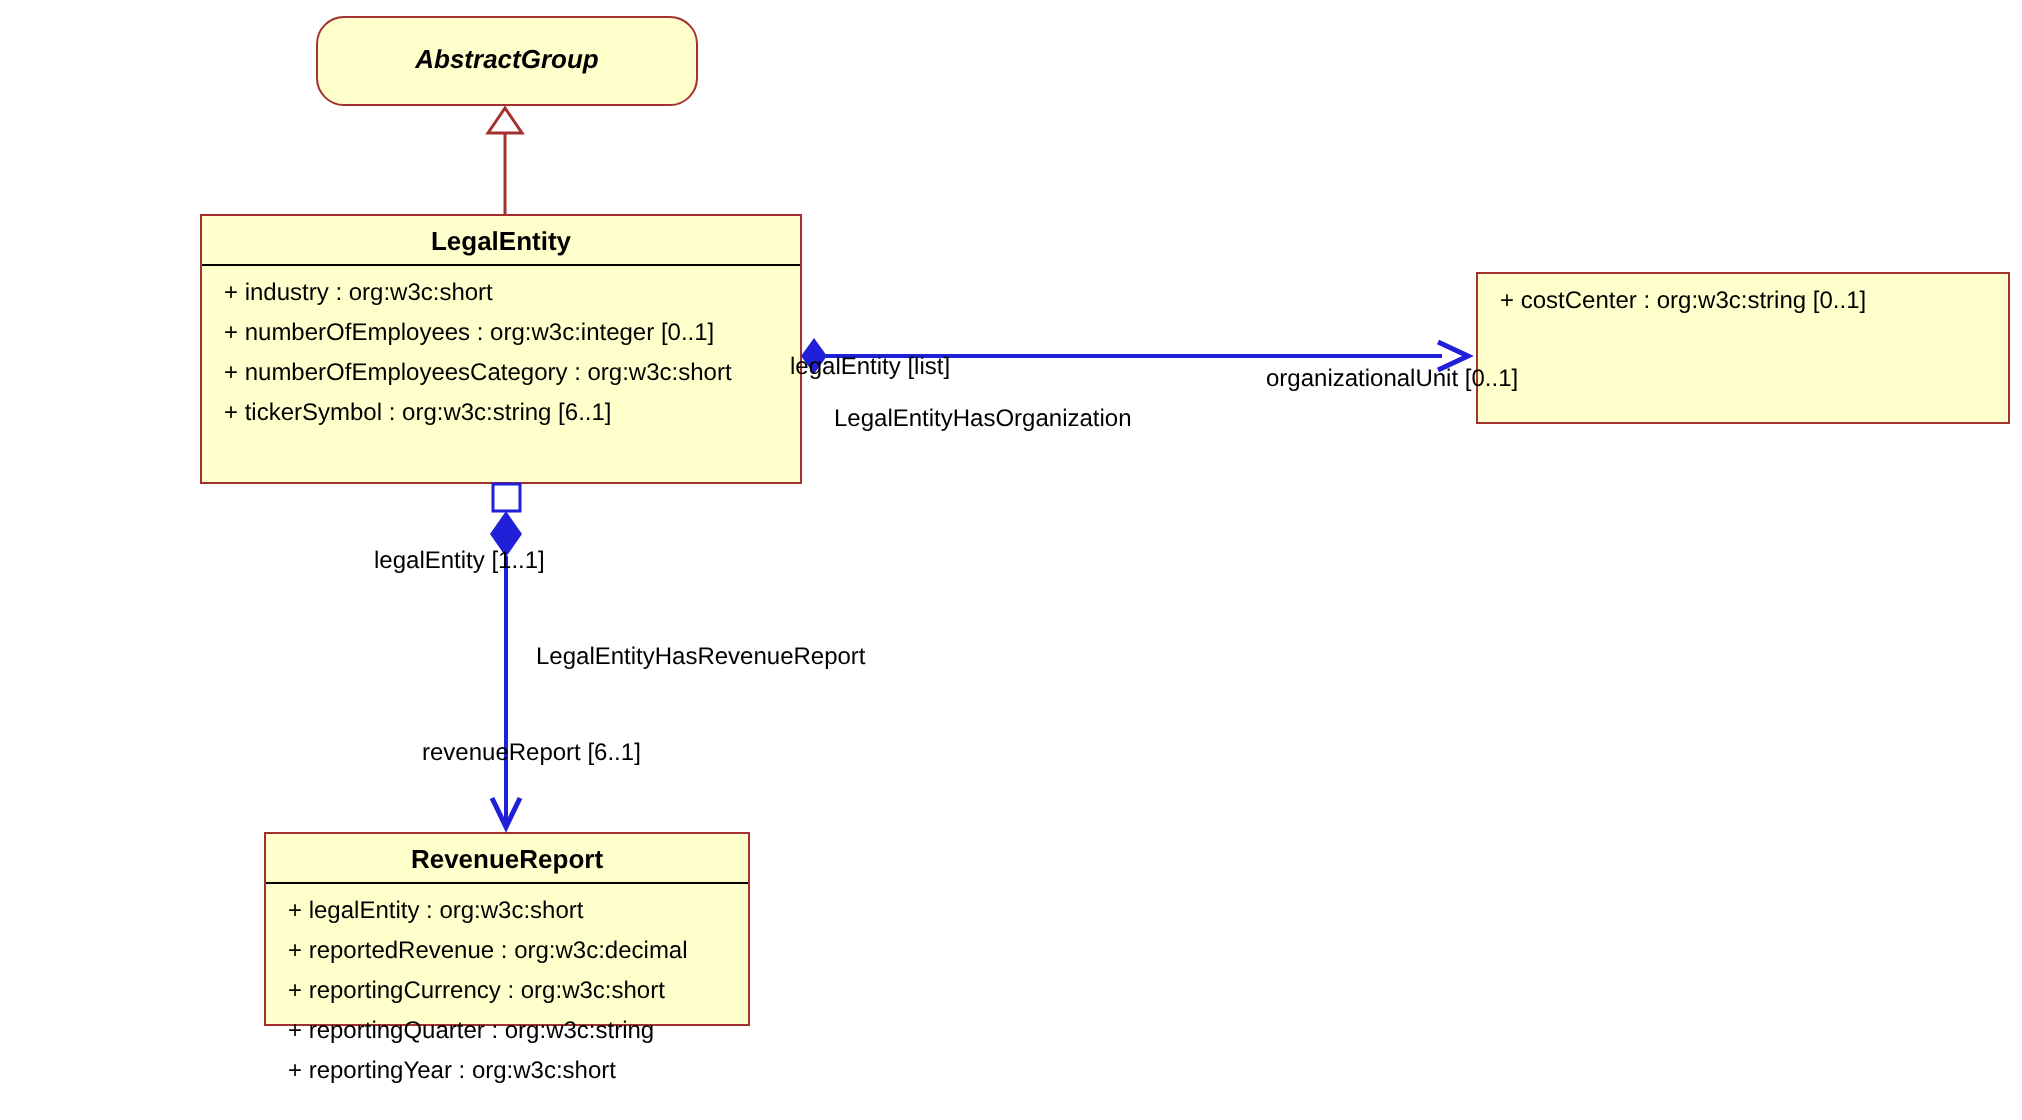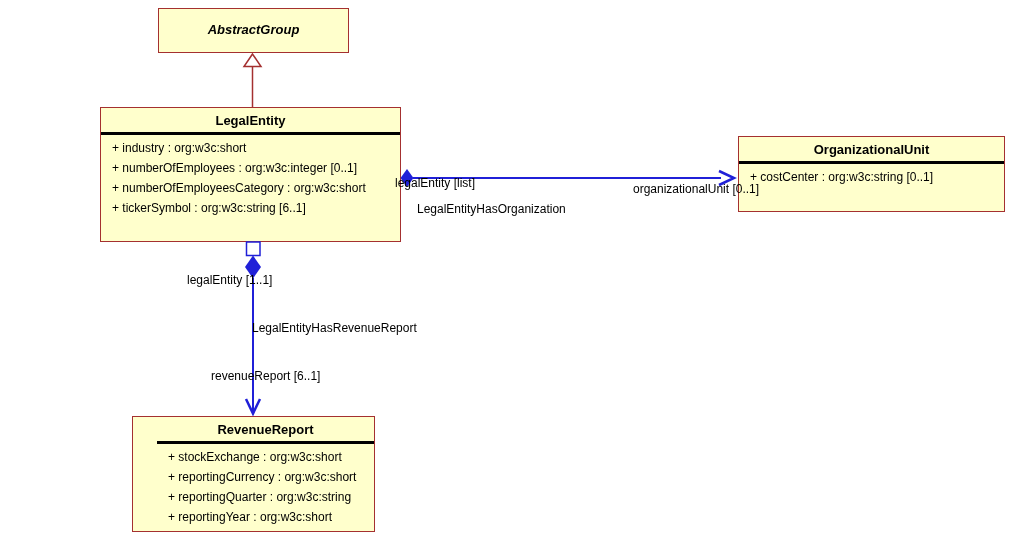--- a/index.html
+++ b/index.html
@@ -15,57 +15,57 @@
   .uml-class {
     position: absolute;
     background: #FFFFCC;
     border: 1.5px solid #A43030;
     box-sizing: border-box;
   }
   .uml-class .title {
     font-size: 13px;
     font-weight: bold;
     text-align: center;
-    border-bottom: 3px solid #000000;
+    border-bottom: 1px solid #000000;
     padding: 5px 4px 4px 4px;
     white-space: nowrap;
   }
   .uml-class.no-attrs .title { border-bottom: none; padding-top: 13px; }
   .uml-class .title.abstract { font-style: italic; }
   .attrs { padding: 3px 0 0 0; }
   .attr-row {
     font-size: 12px;
     line-height: 20px;
     padding-left: 11px;
     white-space: nowrap;
   }
   
-  #box-abstractgroup   { left: 158px; top: 8px;   width: 191px; height: 45px; }
+  #box-abstractgroup   { left: 158px; top: 8px;   width: 191px; height: 45px; border-radius: 14px; }
   #box-legalentity     { left: 100px; top: 107px; width: 301px; height: 135px; }
   #box-organizationalunit { left: 738px; top: 136px; width: 267px; height: 76px; }
-  #box-revenuereport   { left: 132px; top: 416px; width: 243px; height: 116px; padding-left: 24px; }
+  #box-revenuereport   { left: 132px; top: 416px; width: 243px; height: 97px; }
 
   #relations-layer {
     position: absolute;
     left: 0; top: 0;
     width: 1011px; height: 560px;
     pointer-events: none;
   }
   .rel-label {
     position: absolute;
     font-size: 12px;
     white-space: nowrap;
     line-height: 14px;
   }
   
   #lbl-rel1-name   { left: 417px; top: 162px; margin-top: 40px; }
   #lbl-rel1-target { left: 633px; top: 150px; margin-top: 32px; }
   #lbl-rel1-source { left: 395px; top: 176px; }
   #lbl-rel2-source { left: 187px; top: 273px; }
-  #lbl-rel2-name   { left: 252px; top: 321px; }
+  #lbl-rel2-name   { left: 268px; top: 321px; }
   #lbl-rel2-target { left: 211px; top: 369px; }
 </style>
 </head>
 <body>
 
 <div id="canvas">
 
   <div id="box-abstractgroup" class="uml-class no-attrs">
     <div class="title abstract">AbstractGroup</div>
   </div>
@@ -74,30 +74,30 @@
     <div class="title">LegalEntity</div>
     <div class="attrs">
       <div class="attr-row">+ industry : org:w3c:short</div>
       <div class="attr-row">+ numberOfEmployees : org:w3c:integer [0..1]</div>
       <div class="attr-row">+ numberOfEmployeesCategory : org:w3c:short</div>
       <div class="attr-row">+ tickerSymbol : org:w3c:string [6..1]</div>
     </div>
   </div>
 
   <div id="box-organizationalunit" class="uml-class">
-    <div class="title">OrganizationalUnit</div>
     <div class="attrs">
       <div class="attr-row">+ costCenter : org:w3c:string [0..1]</div>
     </div>
   </div>
 
   <div id="box-revenuereport" class="uml-class">
     <div class="title">RevenueReport</div>
     <div class="attrs">
-      <div class="attr-row">+ stockExchange : org:w3c:short</div>
+      <div class="attr-row">+ legalEntity : org:w3c:short</div>
+      <div class="attr-row">+ reportedRevenue : org:w3c:decimal</div>
       <div class="attr-row">+ reportingCurrency : org:w3c:short</div>
       <div class="attr-row">+ reportingQuarter : org:w3c:string</div>
       <div class="attr-row">+ reportingYear : org:w3c:short</div>
     </div>
   </div>
 
   <svg id="relations-layer" viewBox="0 0 1011 560" xmlns="http://www.w3.org/2000/svg">
 
     <line x1="252.5" y1="66" x2="252.5" y2="107" stroke="#A43030" stroke-width="1.5"></line>
     <polygon points="252.5,54 244,66.5 261,66.5" fill="#ffffff" stroke="#A43030" stroke-width="1.5"></polygon>

